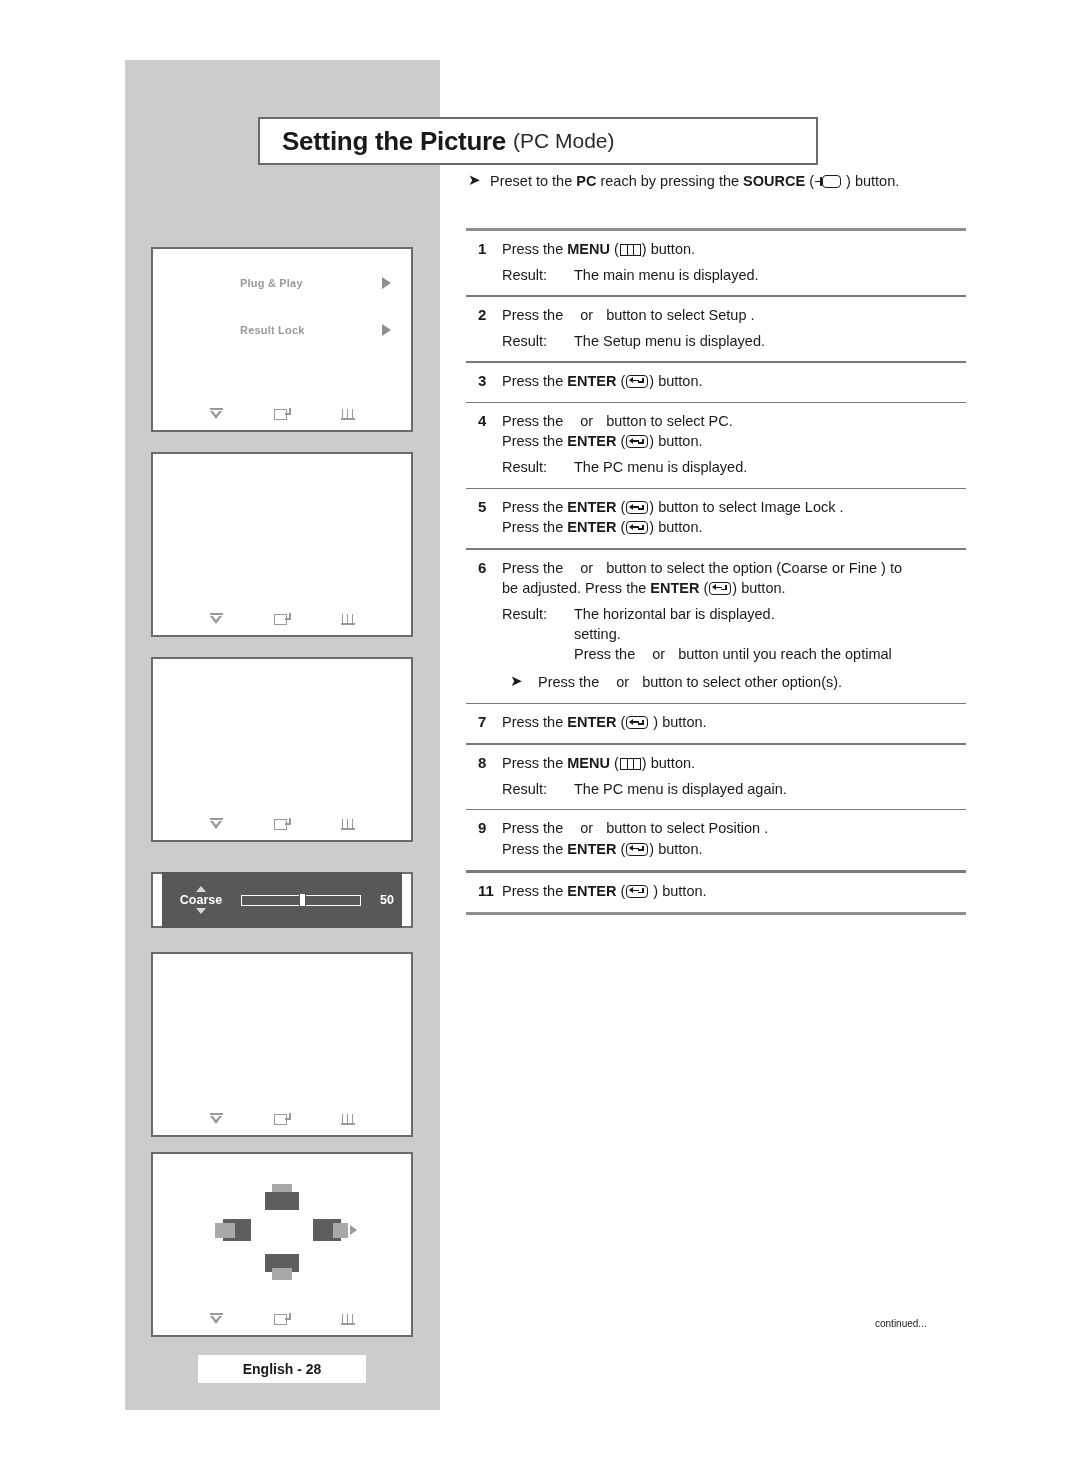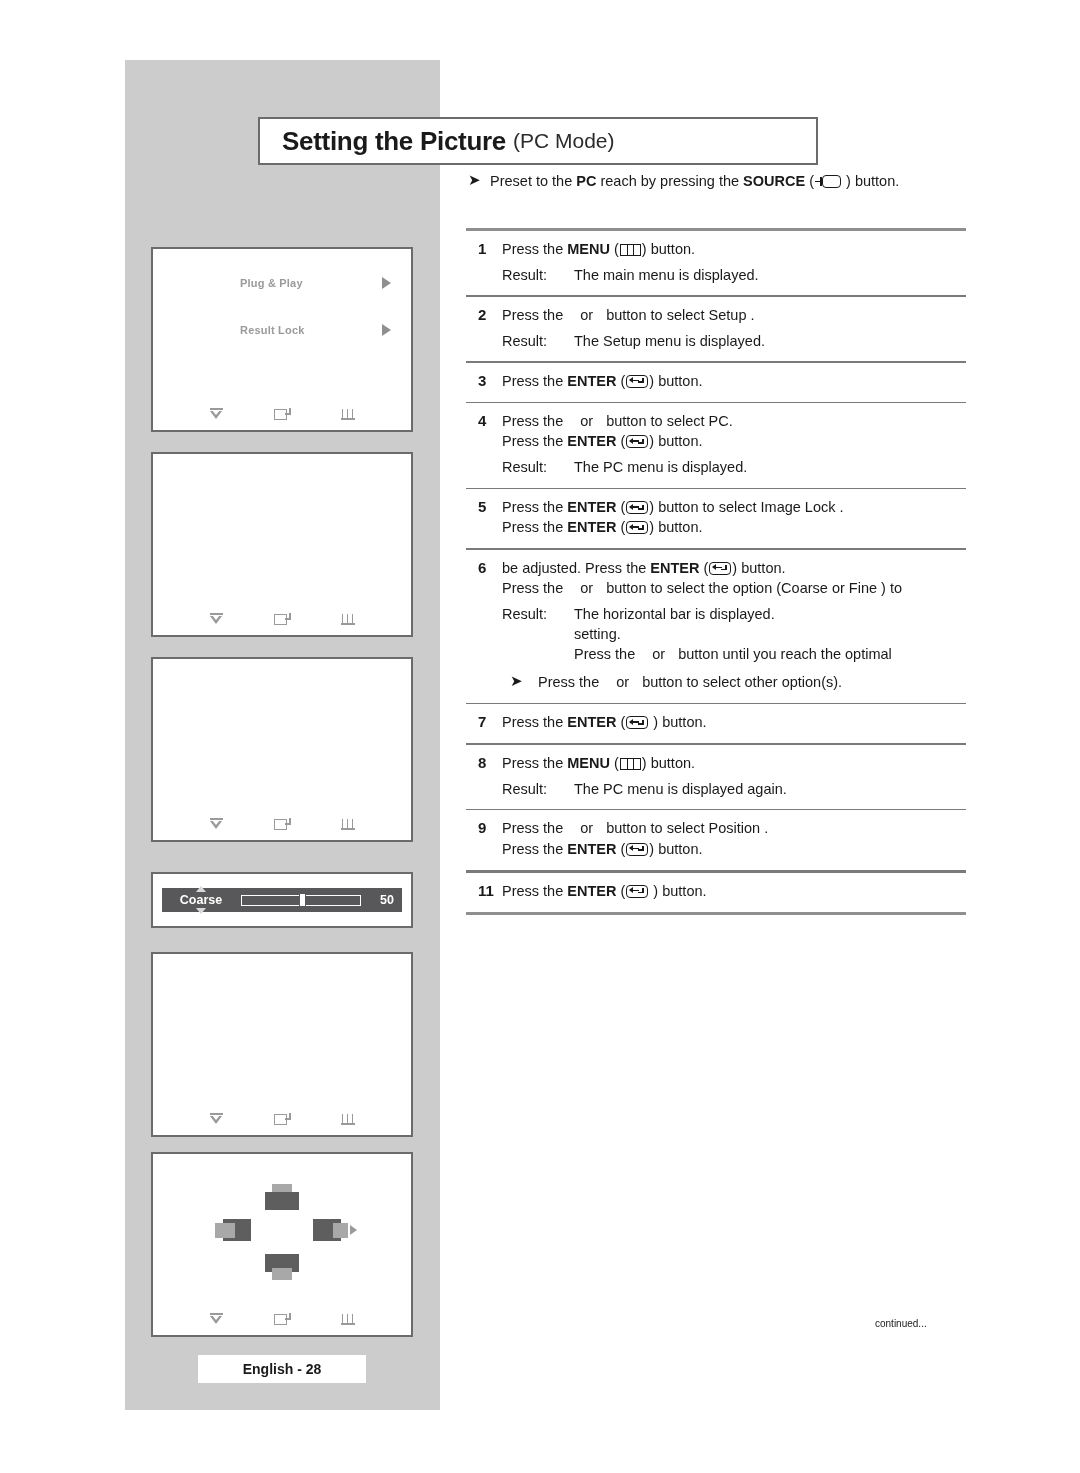--- a/index.html
+++ b/index.html
@@ -341,21 +341,21 @@
     height: 56px;
     background: #ffffff;
     border: 2px solid #6b6b6b;
     box-sizing: border-box;
     display: flex;
     align-items: center;
     justify-content: center;
   }
   .slider-inner {
     width: 240px;
-    height: 24px;
+    height: 56px;
     background: #58585a;
     display: flex;
     align-items: center;
     padding: 0 8px;
     box-sizing: border-box;
   }
   .slider-label-col {
     display: flex;
     flex-direction: column;
     align-items: center;
@@ -538,22 +538,22 @@
     <div class="step-body">
       <div class="step-line"><span>Press the </span><b>ENTER</b> <span>(</span><span class="key key-enter"><span class="ar"></span><span class="hook"></span></span><span>) button to select Image Lock  .</span></div>
       <div class="step-line"><span>Press the </span><b>ENTER</b> <span>(</span><span class="key key-enter"><span class="ar"></span><span class="hook"></span></span><span>) button.</span></div>
     </div>
   </div>
   <div class="rule"></div>
 
   <div class="step">
     <div class="step-num">6</div>
     <div class="step-body">
+      <div class="step-line"><span>Press the </span><span class="gap"></span><span>or</span><span class="gap"></span><span>button to select the option (Coarse  or Fine ) to</span></div>
       <div class="step-line"><span>be adjusted. Press the </span><b>ENTER</b> <span>(</span><span class="key key-enter"><span class="ar"></span><span class="hook"></span></span><span>) button.</span></div>
-      <div class="step-line"><span>Press the </span><span class="gap"></span><span>or</span><span class="gap"></span><span>button to select the option (Coarse  or Fine ) to</span></div>
       <div class="result-row">
         <span class="result-label">Result:</span>
         <span class="result-text">
           <span>The horizontal bar is displayed.</span>
           <div class="result-extra">setting.</div>
           <div class="result-extra"><span>Press the </span><span class="gap"></span><span>or</span><span class="gap"></span><span>button until you reach the optimal</span></div>
         </span>
       </div>
       <div class="sub-bullet">
         <span class="bullet-arrow">➤</span>

